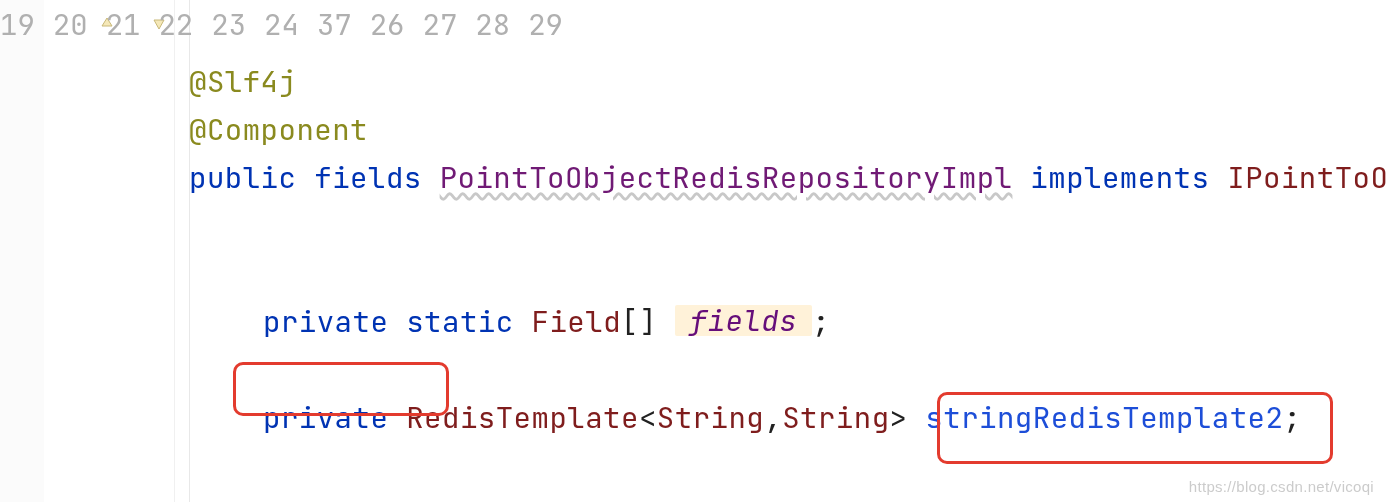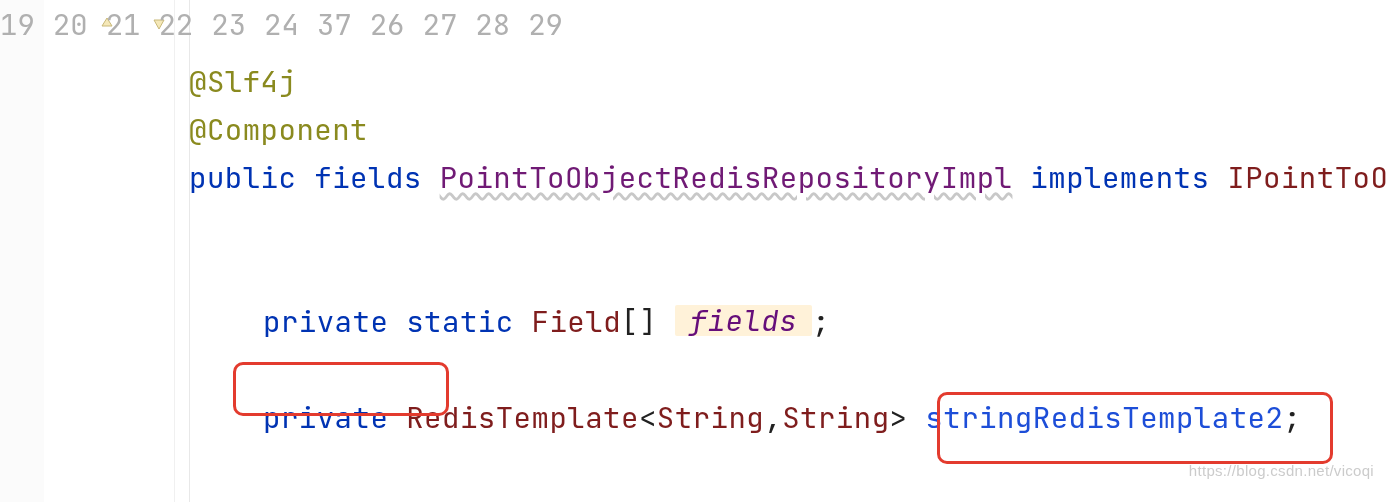--- a/index.html
+++ b/index.html
@@ -103,21 +103,21 @@
   .highlight-box {
     position: absolute;
     border: 3px solid #e33b2e;
     border-radius: 10px;
     pointer-events: none;
     z-index: 3;
   }
   .watermark {
     position: absolute;
     right: 16px;
-    bottom: 24px;
+    bottom: 8px;
     font-size: 15px;
     color: rgba(140,140,140,0.45);
     font-family: Arial, sans-serif;
     letter-spacing: 0.3px;
     z-index: 4;
   }
 </style>
 </head>
 <body>
 

